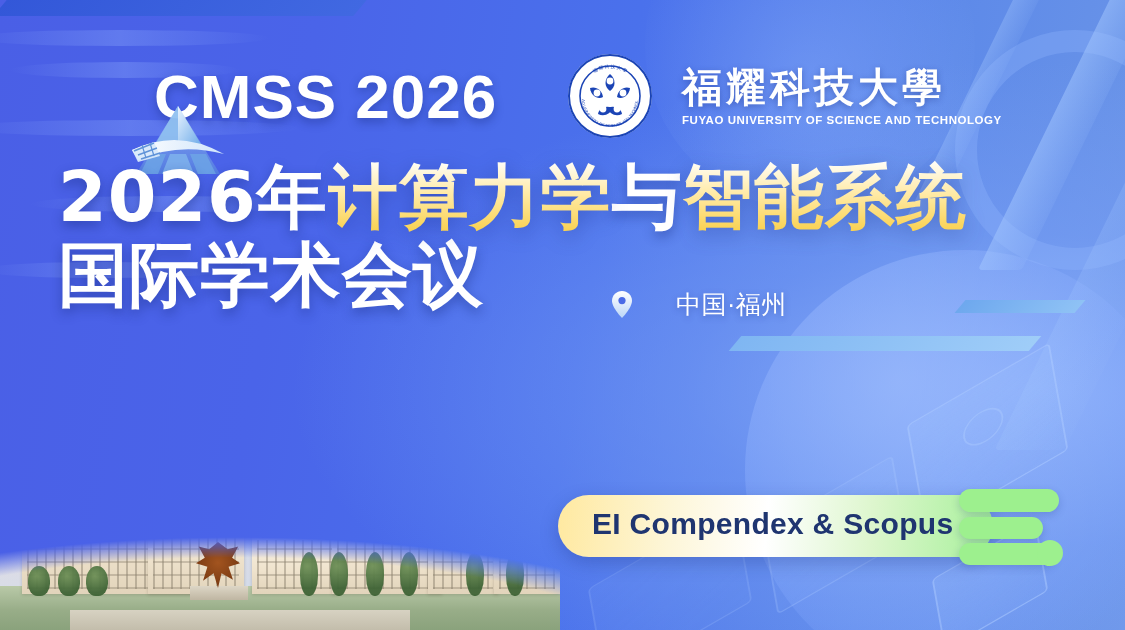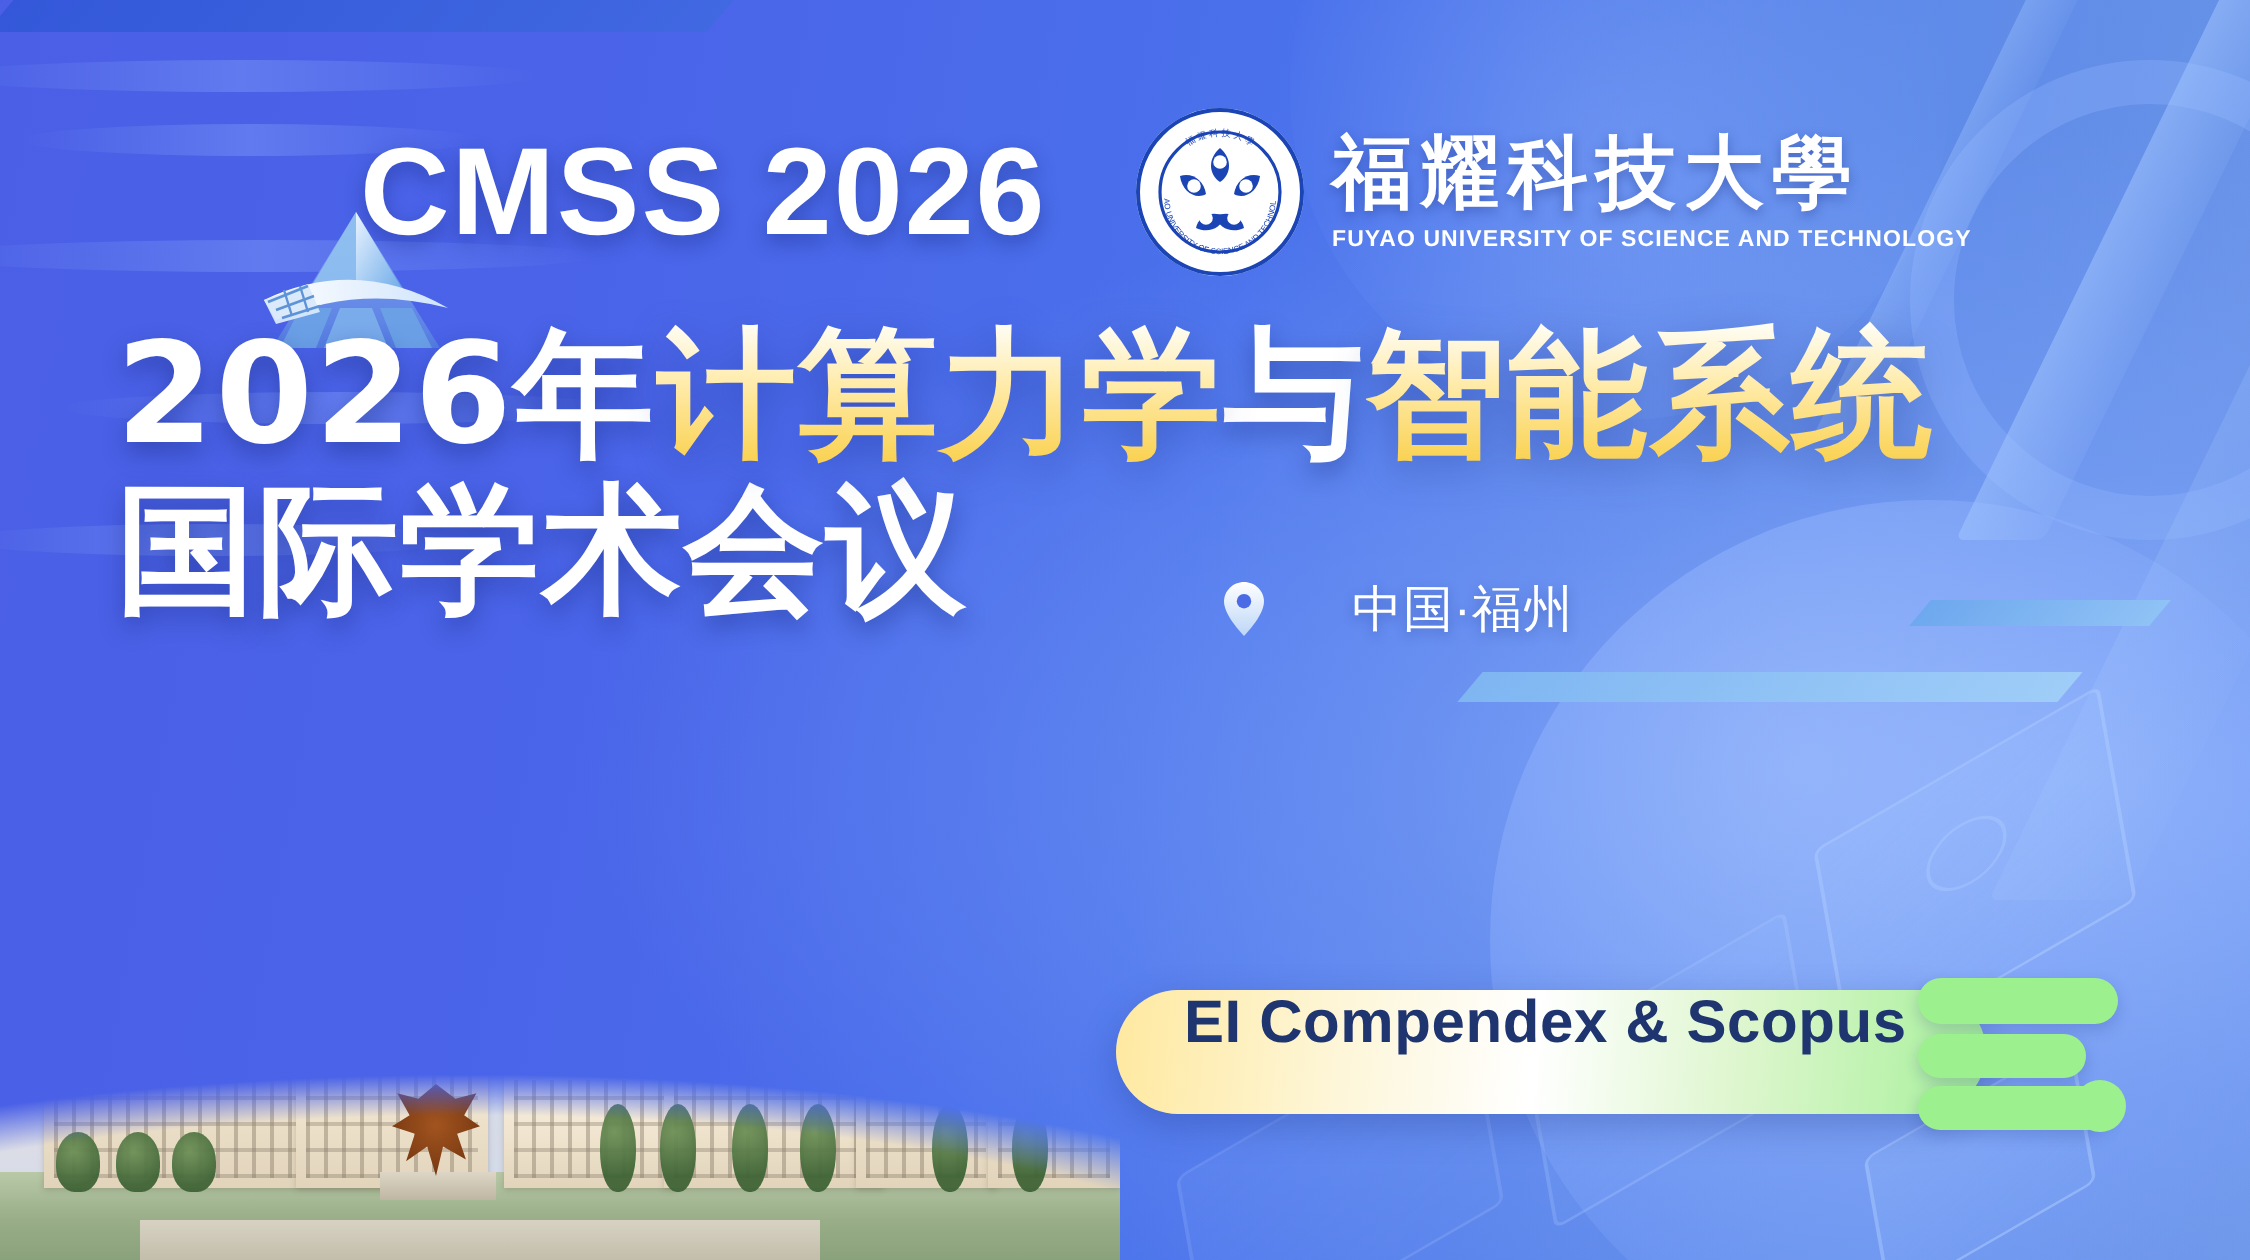--- a/index.html
+++ b/index.html
@@ -140,29 +140,29 @@
     opacity:.95;
   }
   .tree.tall{ width:18px; height:44px; border-radius:50% 50% 46% 46%; }
 
   
   .cmss-logo{ position:absolute; left:62px; top:52px; width:108px; height:88px; }
 
   
   .brand-row{ position:absolute; left:62px; top:46px; display:flex; align-items:center; height:100px; }
   .brand-title{
-    margin-left:118px;
+    margin-left:92px;
     font-size:62px; font-weight:bold; color:#fff; letter-spacing:1px;
     text-shadow:0 4px 10px rgba(25,45,130,.45);
     white-space:nowrap;
   }
 
   .uni-logo{ position:absolute; left:566px; top:52px; display:flex; align-items:center; }
   .uni-emblem{ width:88px; height:88px; flex:0 0 88px; }
-  .uni-names{ margin-left:12px; }
+  .uni-names{ margin-left:28px; }
   .uni-cn{
     font-family:"DejaVu Serif","Liberation Serif",serif;
     font-size:40px; font-weight:bold; color:#fff; letter-spacing:4px;
     line-height:1.05; white-space:nowrap;
     text-shadow:0 2px 6px rgba(25,45,130,.4);
   }
   .uni-en{
     font-size:11.5px; font-weight:bold; color:#fff; letter-spacing:.55px;
     margin-top:6px; white-space:nowrap;
   }
@@ -200,21 +200,21 @@
     font-size:33px; font-weight:400; color:#fff;
     line-height:1.36; letter-spacing:.2px;
     text-shadow:0 2px 8px rgba(22,42,125,.35);
   }
   .en-title span{ display:block; }
 
   
   .badge-wrap{ position:absolute; left:558px; top:483px; display:flex; align-items:center; }
   .badge{
     height:62px; padding:0 40px 16px 34px;
-    display:flex; align-items:flex-start;
+    display:flex; align-items:flex-end;
     border-radius:34px;
     background:linear-gradient(95deg,#ffe9a0 0%,#fdf6d8 26%,#ffffff 48%,#ddf6cd 72%,#a6f09a 100%);
     box-shadow:0 6px 18px rgba(22,42,125,.28);
   }
   .badge-text{
     font-size:30px; font-weight:bold; color:#1f3570; letter-spacing:.3px; white-space:nowrap;
   }
   .badge-marks{ position:relative; width:110px; height:86px; margin-left:-34px; }
   .gbar{ position:absolute; background:#9df08e; border-radius:12px; box-shadow:0 3px 8px rgba(22,42,125,.2); }
   .gbar-1{ left:0; top:6px; width:100px; height:23px; }

